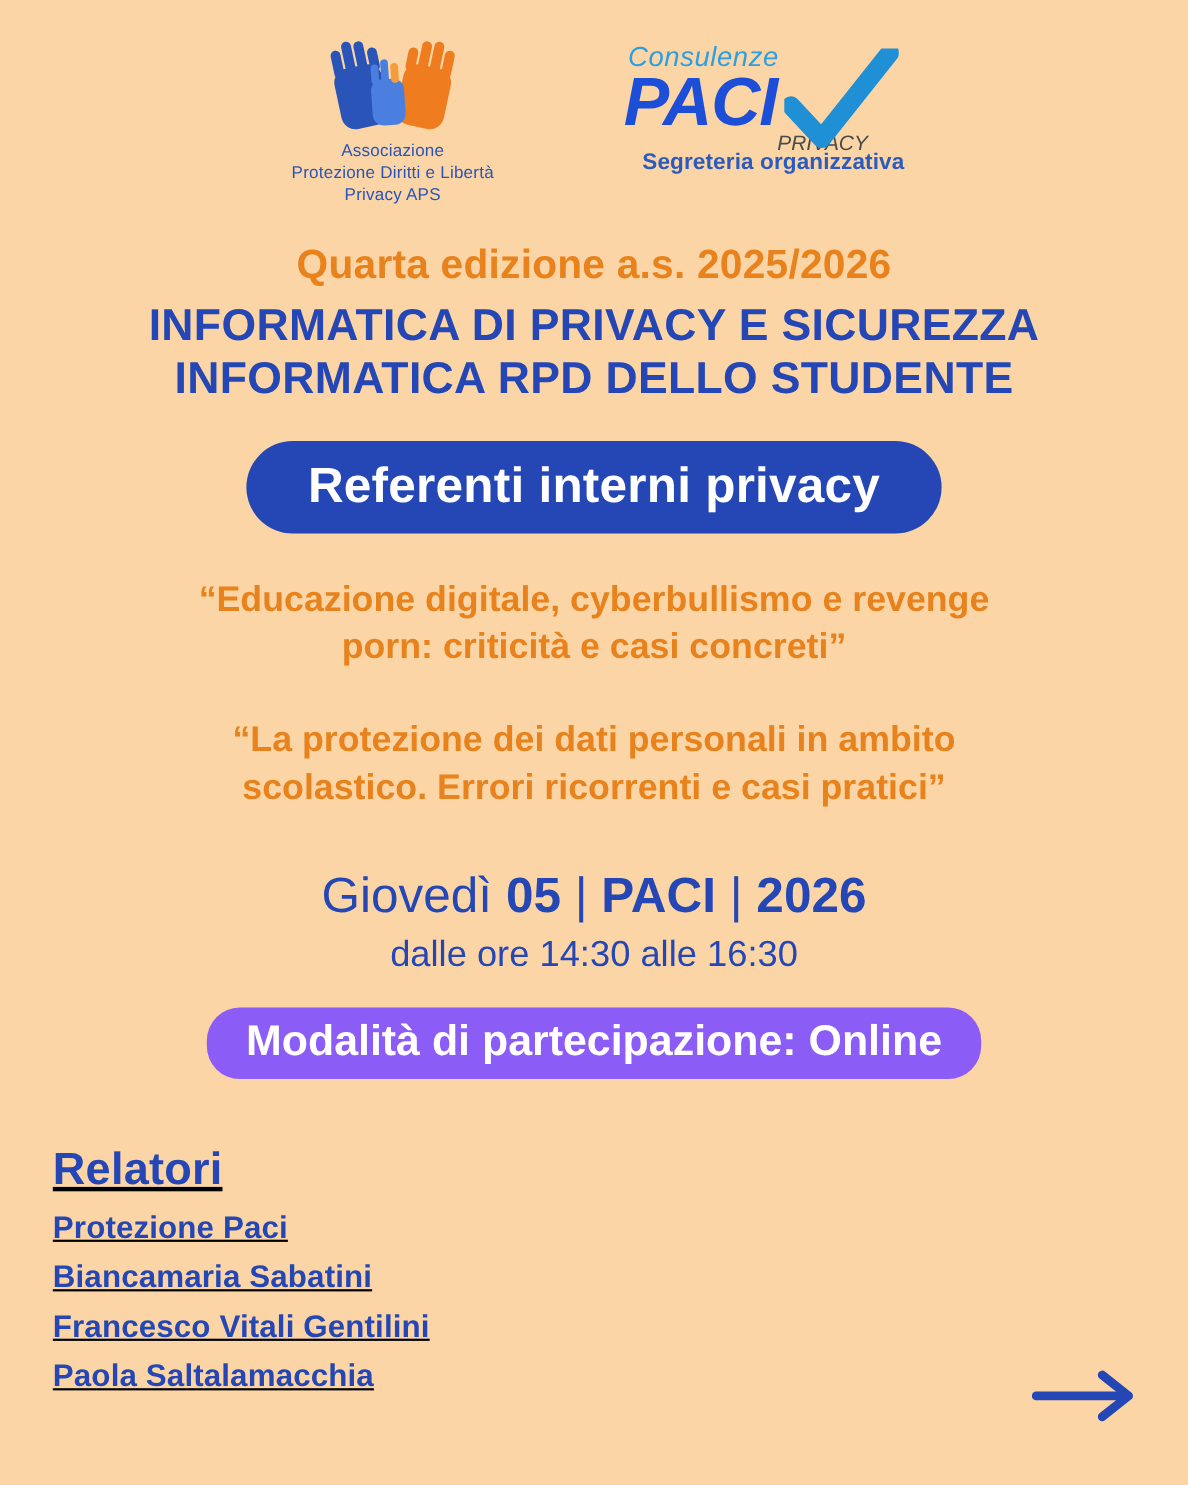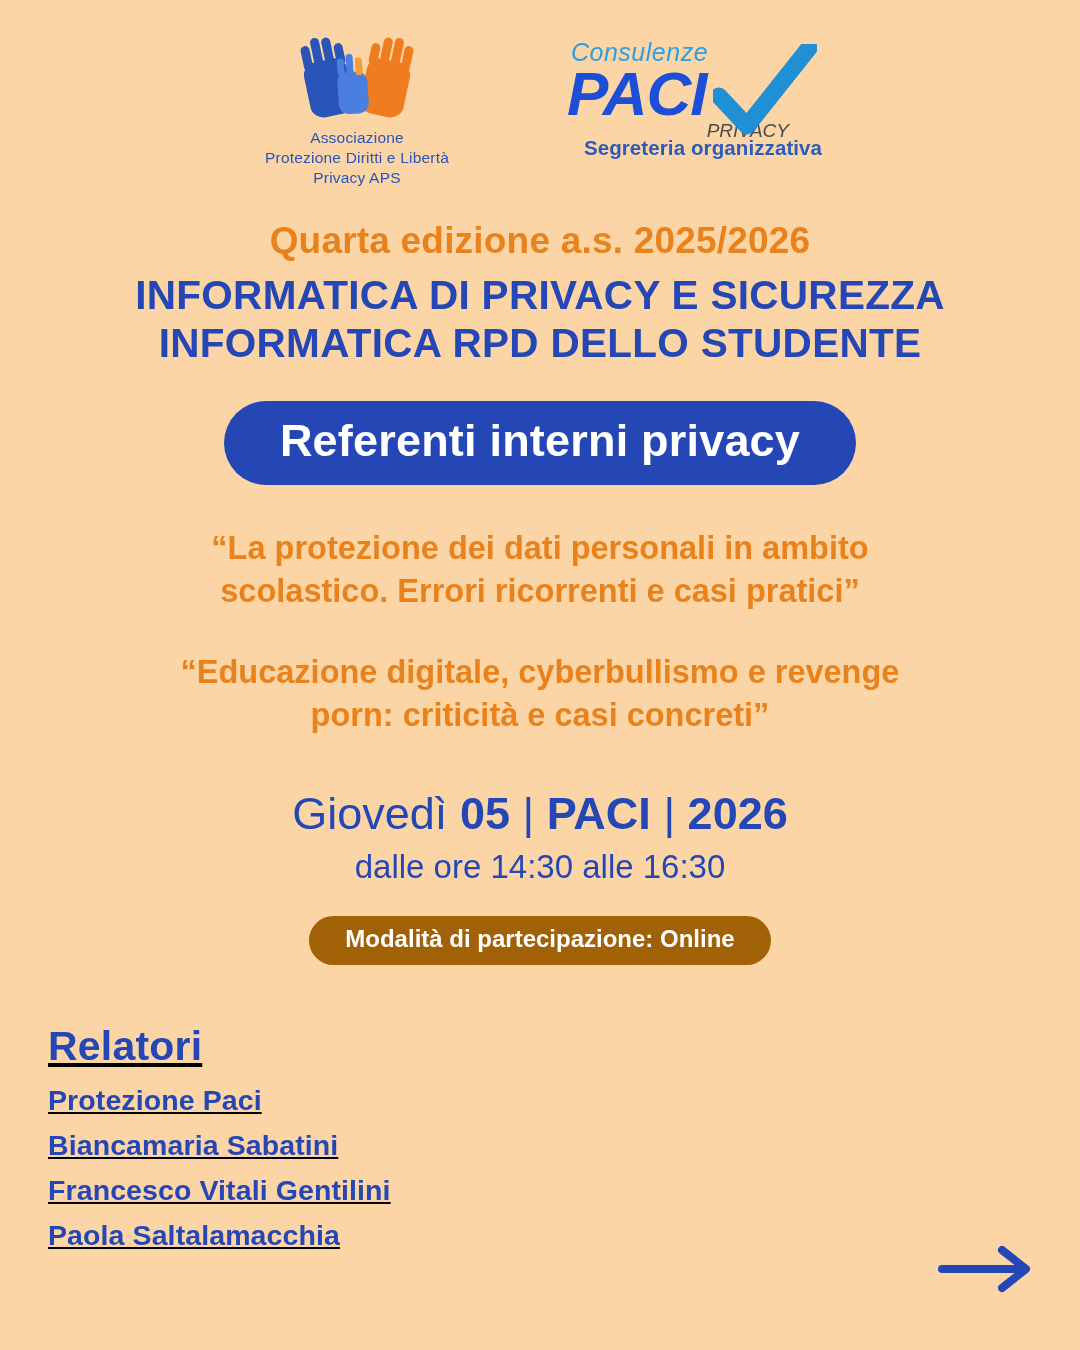--- a/index.html
+++ b/index.html
@@ -158,23 +158,23 @@
     margin-top: 10px;
   }
 
   
   .pill-orange-wrap {
     display: flex;
     justify-content: center;
     margin-top: 30px;
   }
   .pill-orange {
-    background: #a16207;
+    background: #8b5cf6;
     color: #ffffff;
-    font-size: 24px;
+    font-size: 39px;
     font-weight: bold;
     border-radius: 30px;
     padding: 9px 36px 12px 36px;
   }
 
   
   .speakers {
     margin-top: 58px;
     padding-left: 48px;
     text-decoration: underline;
@@ -259,28 +259,28 @@
   <div class="edition">Quarta edizione a.s. 2025/2026</div>
   <div class="maintitle">
     <div>INFORMATICA DI PRIVACY E SICUREZZA</div>
     <div>INFORMATICA RPD DELLO STUDENTE</div>
   </div>
 
   <div class="pill-blue-wrap">
     <div class="pill-blue">Referenti interni privacy</div>
   </div>
 
+  <div class="quote q1">
+    <div>“Educazione digitale, cyberbullismo e revenge</div>
+    <div>porn: criticità e casi concreti”</div>
+  </div>
+
   <div class="quote q2">
     <div>“La protezione dei dati personali in ambito</div>
     <div>scolastico. Errori ricorrenti e casi pratici”</div>
-  </div>
-
-  <div class="quote q1">
-    <div>“Educazione digitale, cyberbullismo e revenge</div>
-    <div>porn: criticità e casi concreti”</div>
   </div>
 
   <div class="dateline">
     <span class="light">Giovedì</span>
     <span class="bold">05</span>
     <span class="light">|</span>
     <span class="bold">PACI</span>
     <span class="light">|</span>
     <span class="bold">2026</span>
   </div>

